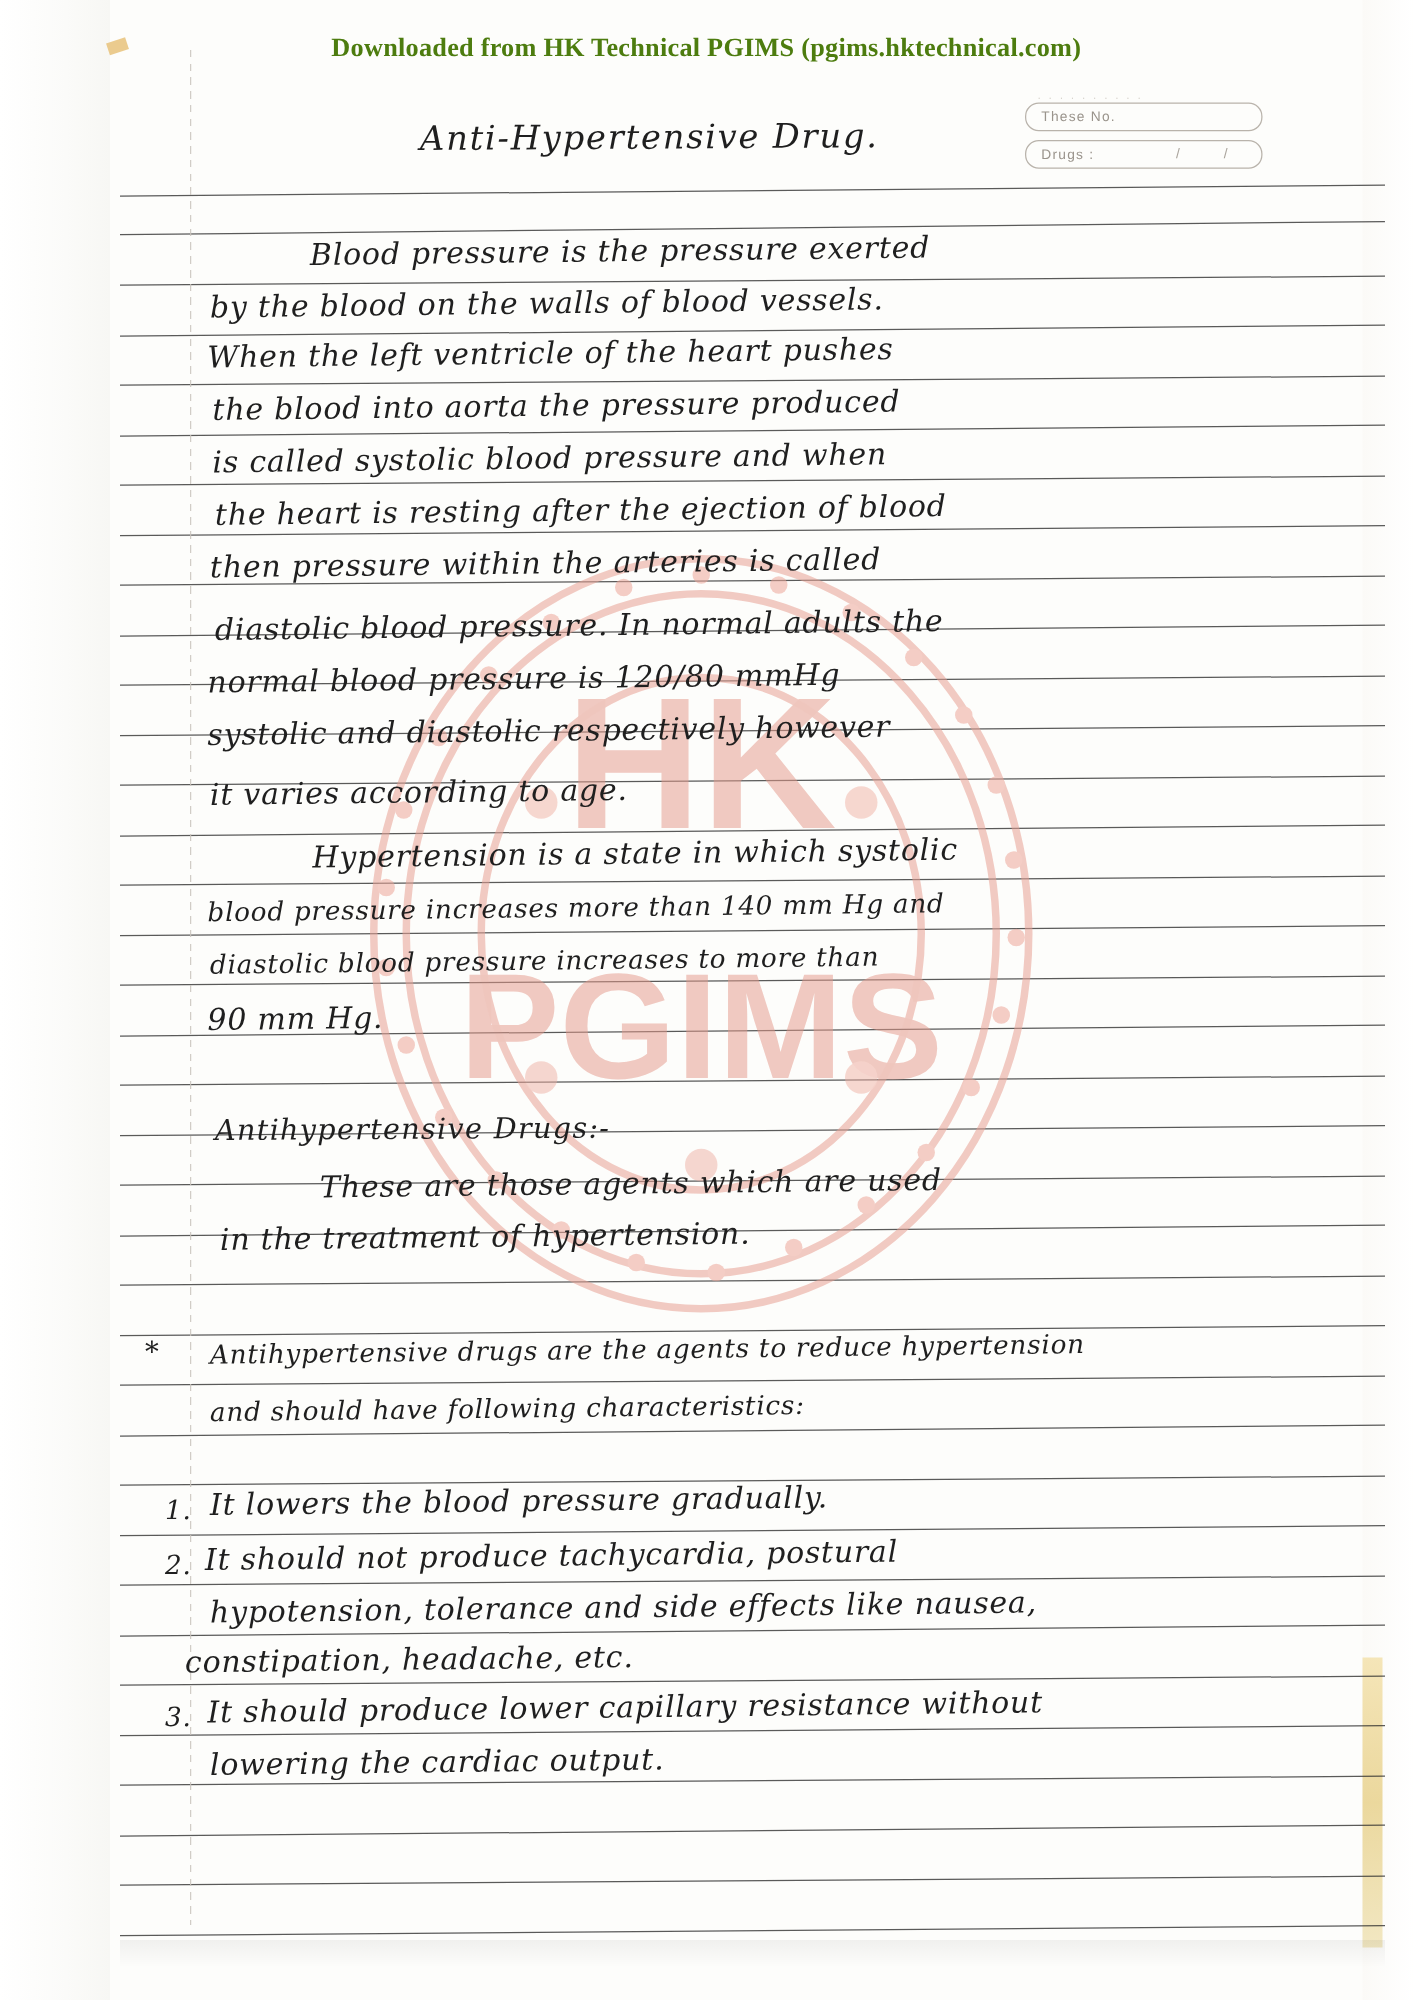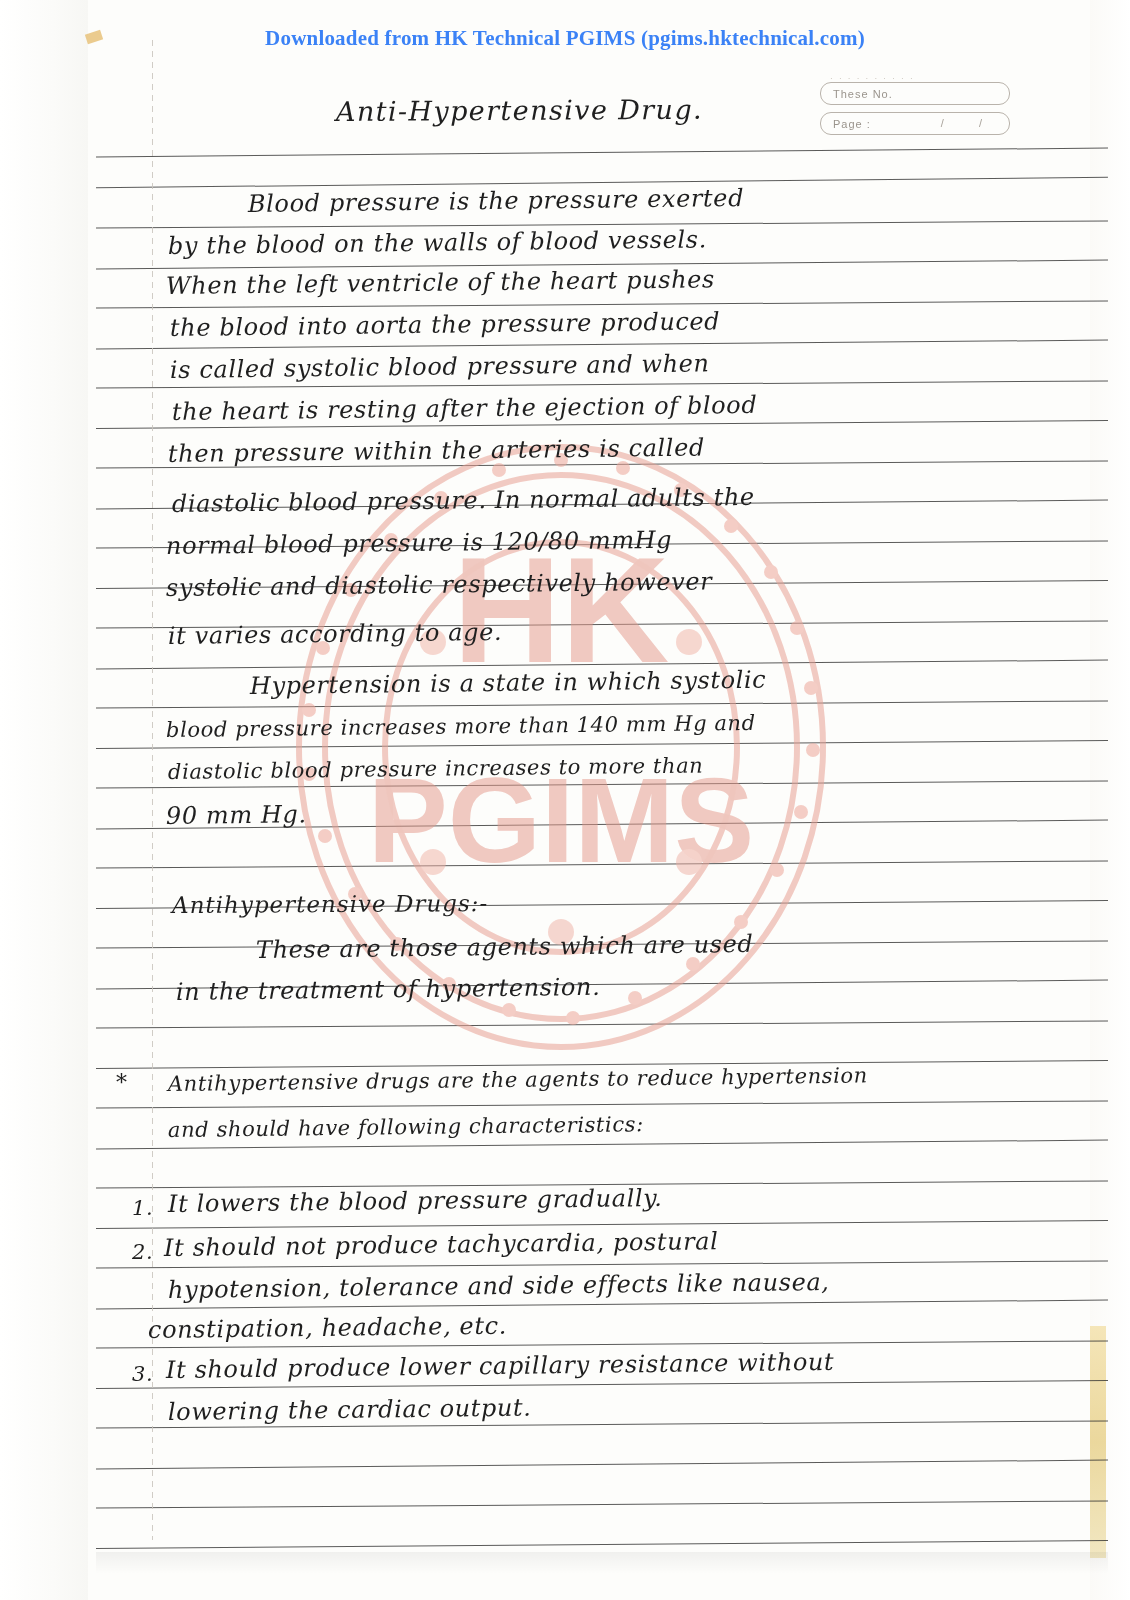--- a/index.html
+++ b/index.html
@@ -34,21 +34,21 @@
     width: 40px;
     background: linear-gradient(270deg, #ffffff 0%, #fbfaf7 100%);
   }
 
   .header-note {
     position: absolute;
     top: 26px;
     left: 0;
     width: 100%;
     text-align: center;
-    color: #3b82f6;
+    color: #4d7c0f;
     font-weight: bold;
     font-size: 21px;
     font-family: "Liberation Serif", serif;
     letter-spacing: 0.2px;
   }
 
   
   .rules {
     position: absolute;
     left: 96px;
@@ -240,21 +240,21 @@
     <div class="rule" style="top:1274px;transform: rotate(-0.4deg);"></div>
     <div class="rule" style="top:1314px;transform: rotate(-0.5deg);"></div>
     <div class="rule" style="top:1354px;transform: rotate(-0.4deg);"></div>
     <div class="rule" style="top:1394px;transform: rotate(-0.45deg);"></div>
   </div>
   <div class="margin-line"></div>
 
   <div class="pagebox">
     <div class="dots">· · · · · · · · · ·</div>
     <div class="cell one">These No.</div>
-    <div class="cell two">Page :</div>
+    <div class="cell two">Drugs :</div>
     <div class="slashes">/ /</div>
   </div>
 
   <div class="stamp">
     <svg viewBox="0 0 556 630" xmlns="http://www.w3.org/2000/svg">
       <g fill="none" stroke="#e8a295" stroke-width="6">
         <ellipse cx="278" cy="315" rx="262" ry="300"></ellipse>
         <ellipse cx="278" cy="315" rx="236" ry="272"></ellipse>
         <ellipse cx="278" cy="315" rx="176" ry="205"></ellipse>
       </g>

